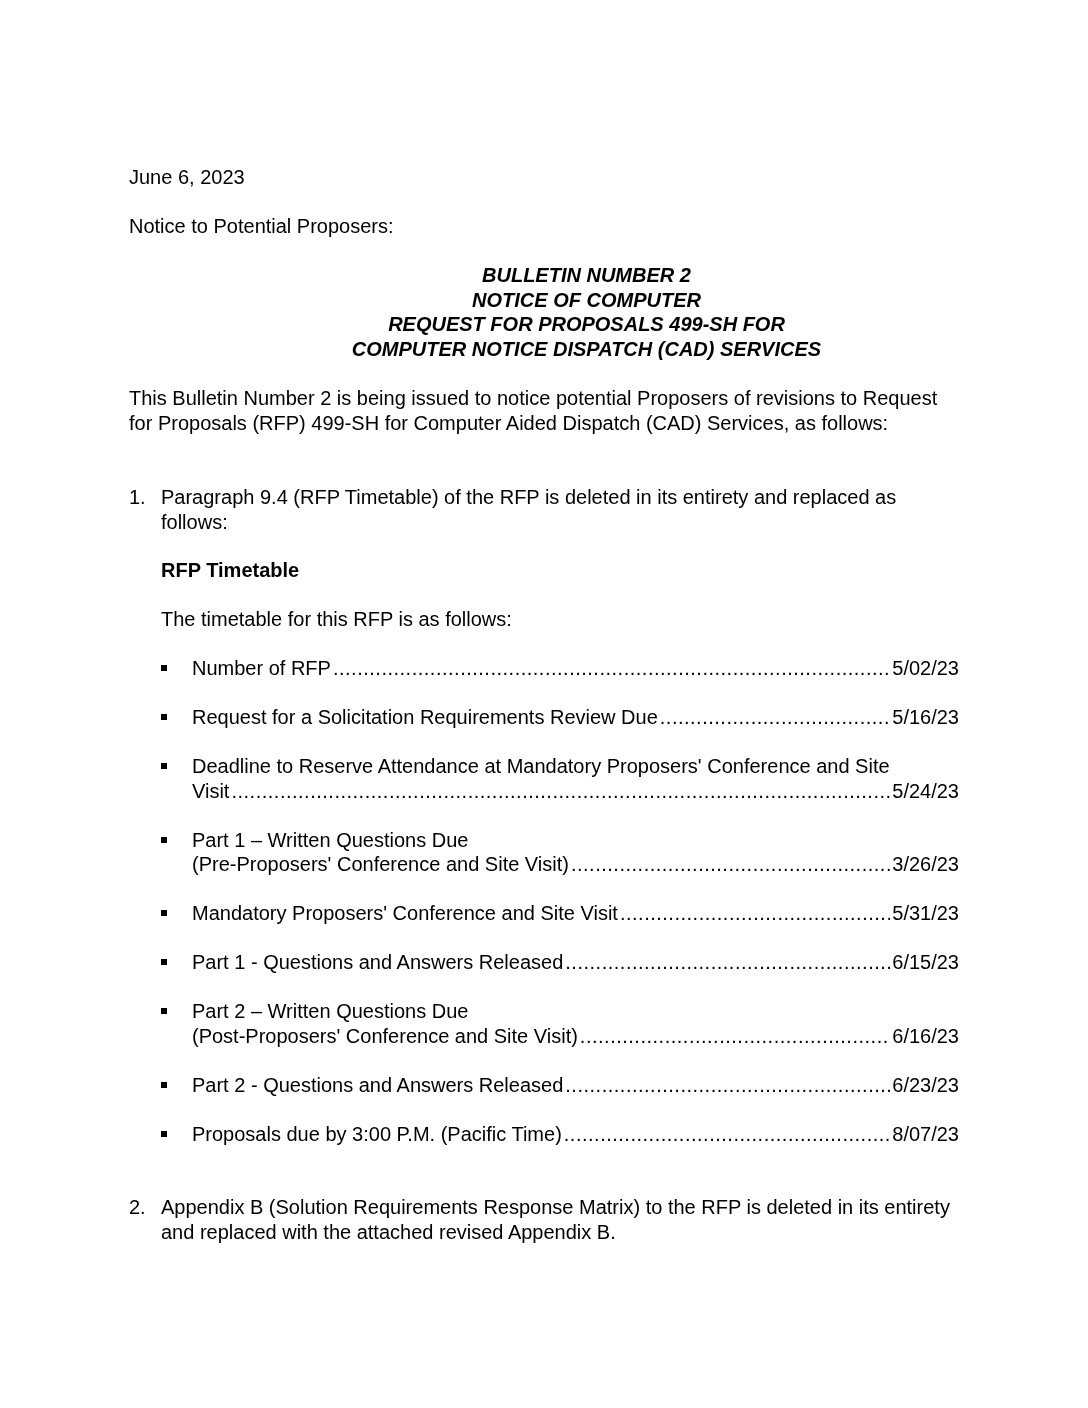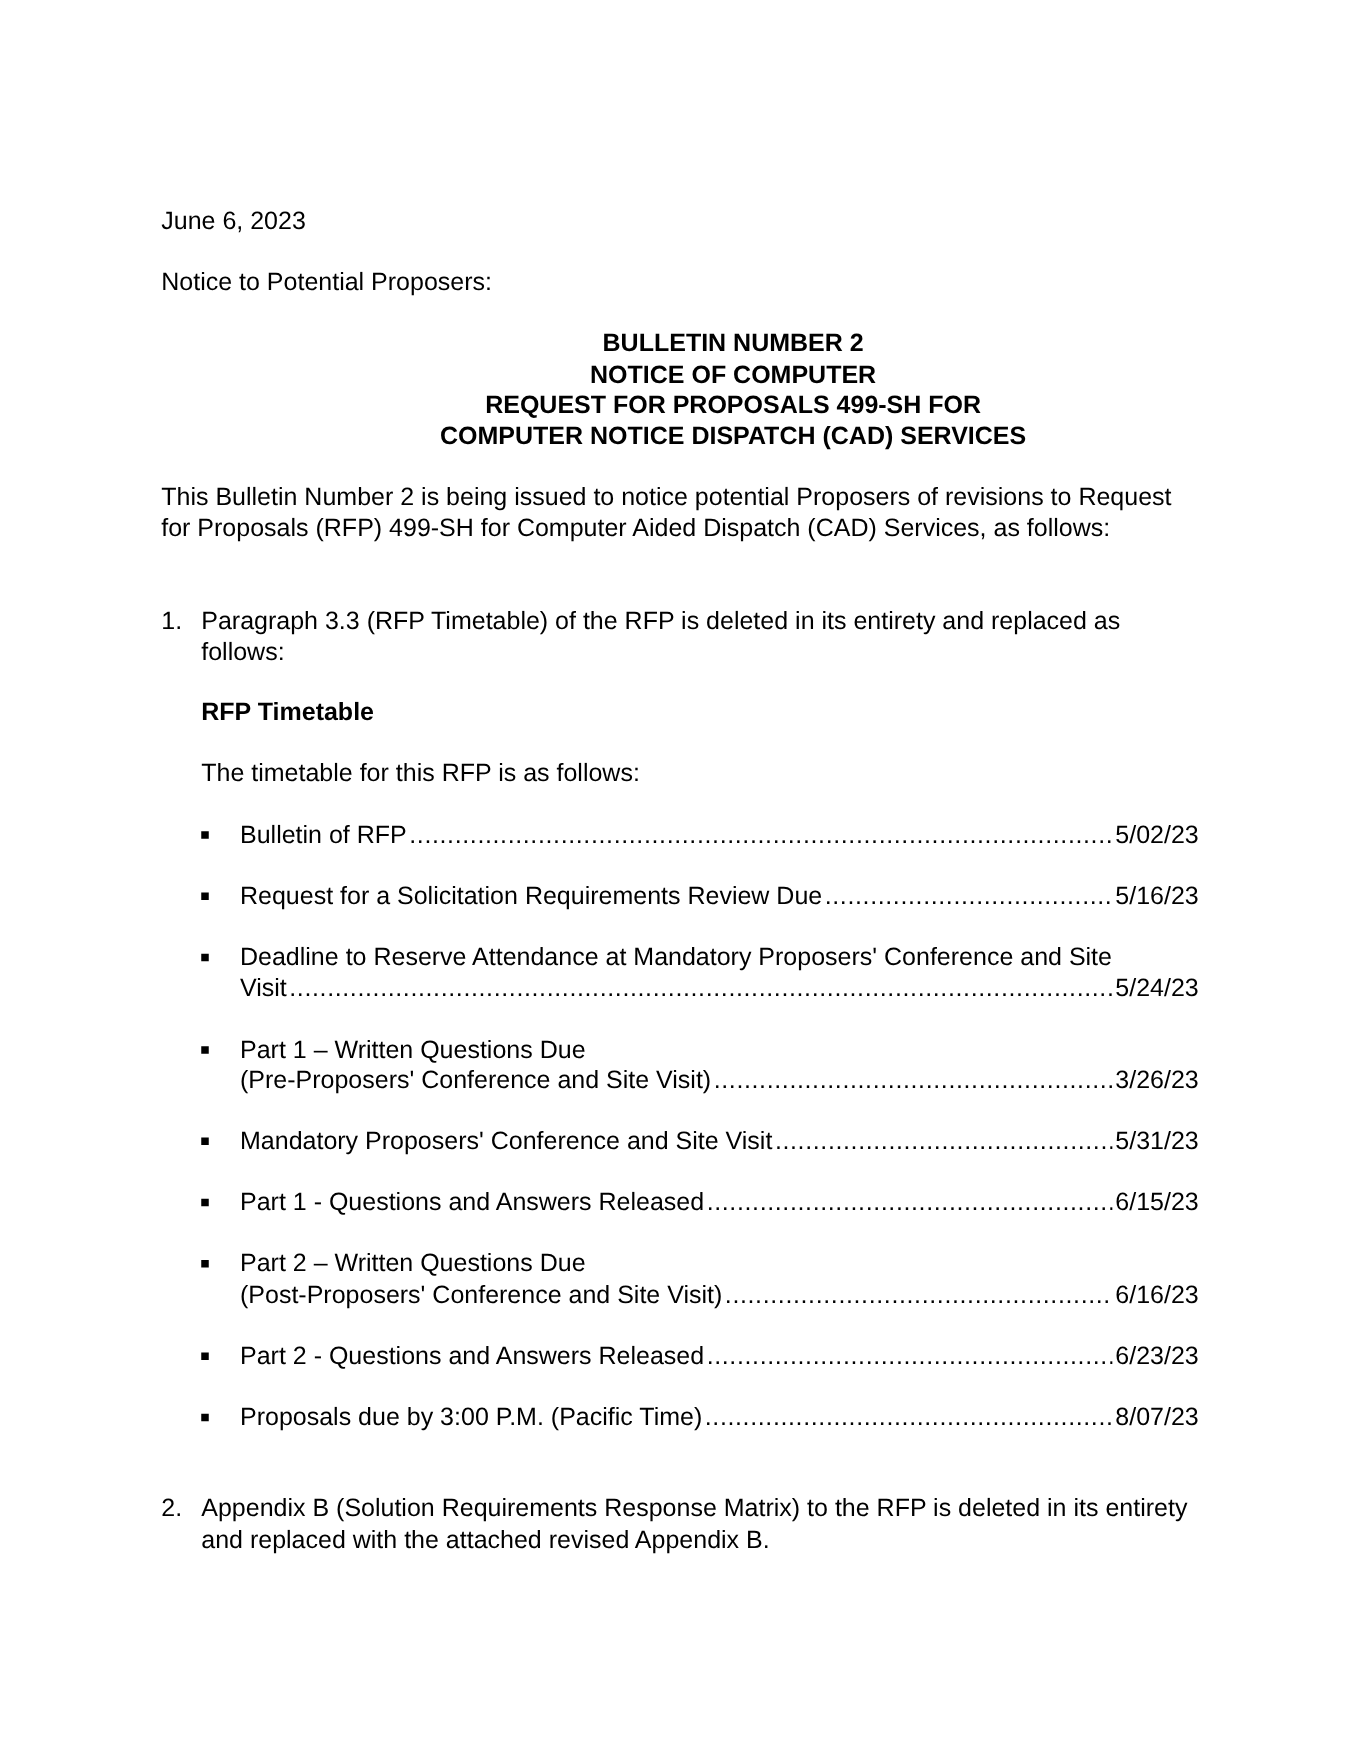--- a/index.html
+++ b/index.html
@@ -36,20 +36,21 @@
     top: 251px;
     left: 129px;
     width: 830px;
     text-align: center;
     font-weight: bold;
   }
   .title-line {
     display: block;
     padding-left: 85px;
     white-space: nowrap;
+    font-style: italic;
   }
   .intro { top: 374px; }
   .numbered {
     position: absolute;
     left: 129px;
     width: 830px;
   }
   .item1 { top: 473px; }
   .item2 { top: 1183px; }
   .num {
@@ -129,32 +130,32 @@
     <span class="title-line">BULLETIN NUMBER 2</span>
     <span class="title-line">NOTICE OF COMPUTER</span>
     <span class="title-line">REQUEST FOR PROPOSALS 499-SH FOR</span>
     <span class="title-line">COMPUTER NOTICE DISPATCH (CAD) SERVICES</span>
   </div>
 
   <div class="block intro">This Bulletin Number 2 is being issued to notice potential Proposers of revisions to Request for Proposals (RFP) 499-SH for Computer Aided Dispatch (CAD) Services, as follows:</div>
 
   <div class="numbered item1">
     <span class="num">1.</span>
-    <span class="num-text">Paragraph 3.3 (RFP Timetable) of the RFP is deleted in its entirety and replaced as follows:</span>
+    <span class="num-text">Paragraph 9.4 (RFP Timetable) of the RFP is deleted in its entirety and replaced as follows:</span>
   </div>
 
   <div class="section-head">RFP Timetable</div>
 
   <div class="timetable-intro">The timetable for this RFP is as follows:</div>
 
   <div class="tt-list" id="tt-list">
       <div class="tt-item">
         <span class="tt-bullet"></span>
         <div class="tt-line">
-          <span class="tt-label">Bulletin of RFP</span>
+          <span class="tt-label">Number of RFP</span>
           <span class="tt-dots"></span>
           <span class="tt-date">5/02/23</span>
         </div>
       </div>
       <div class="tt-item">
         <span class="tt-bullet"></span>
         <div class="tt-line">
           <span class="tt-label">Request for a Solicitation Requirements Review Due</span>
           <span class="tt-dots"></span>
           <span class="tt-date">5/16/23</span>

